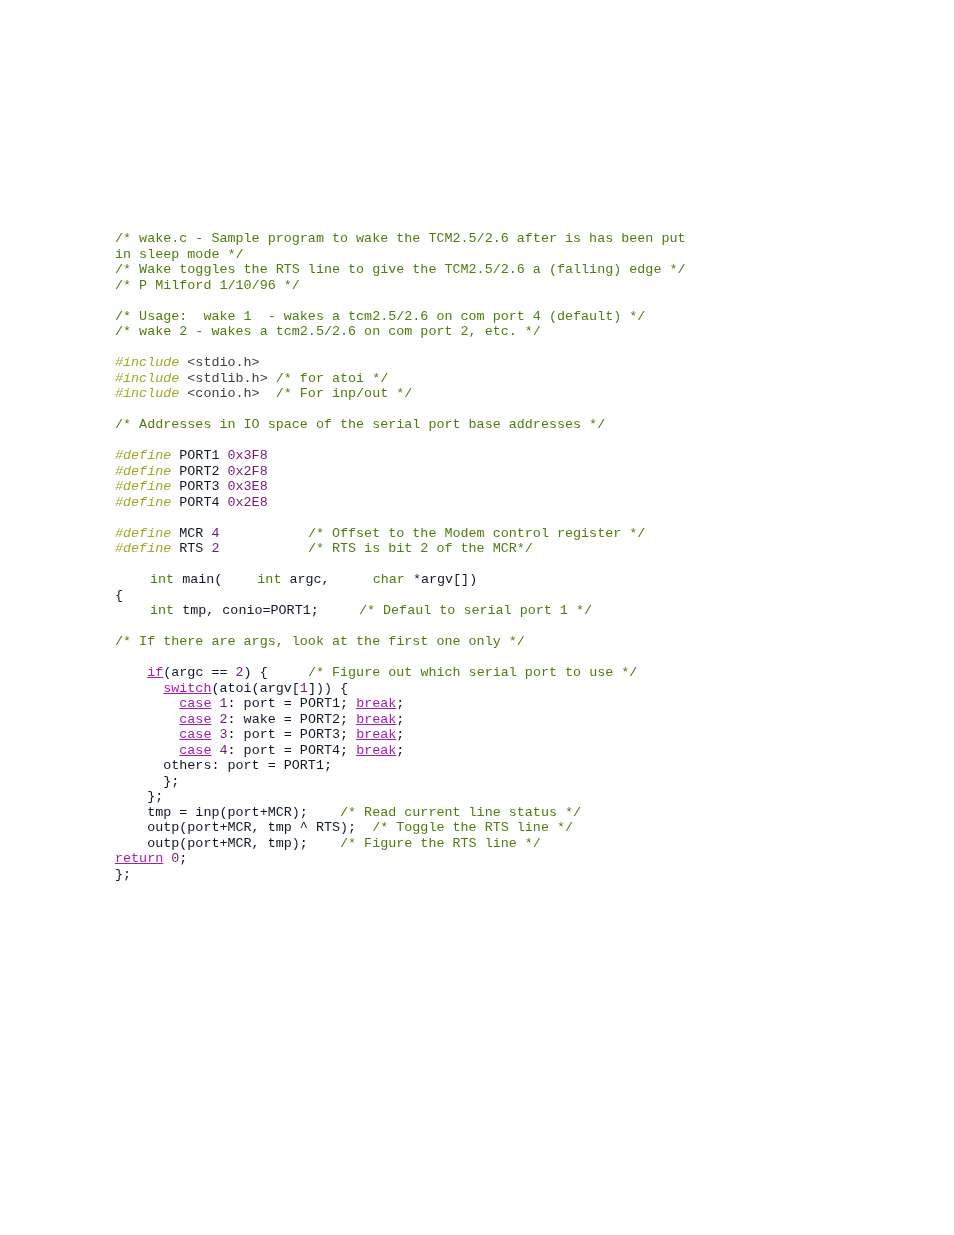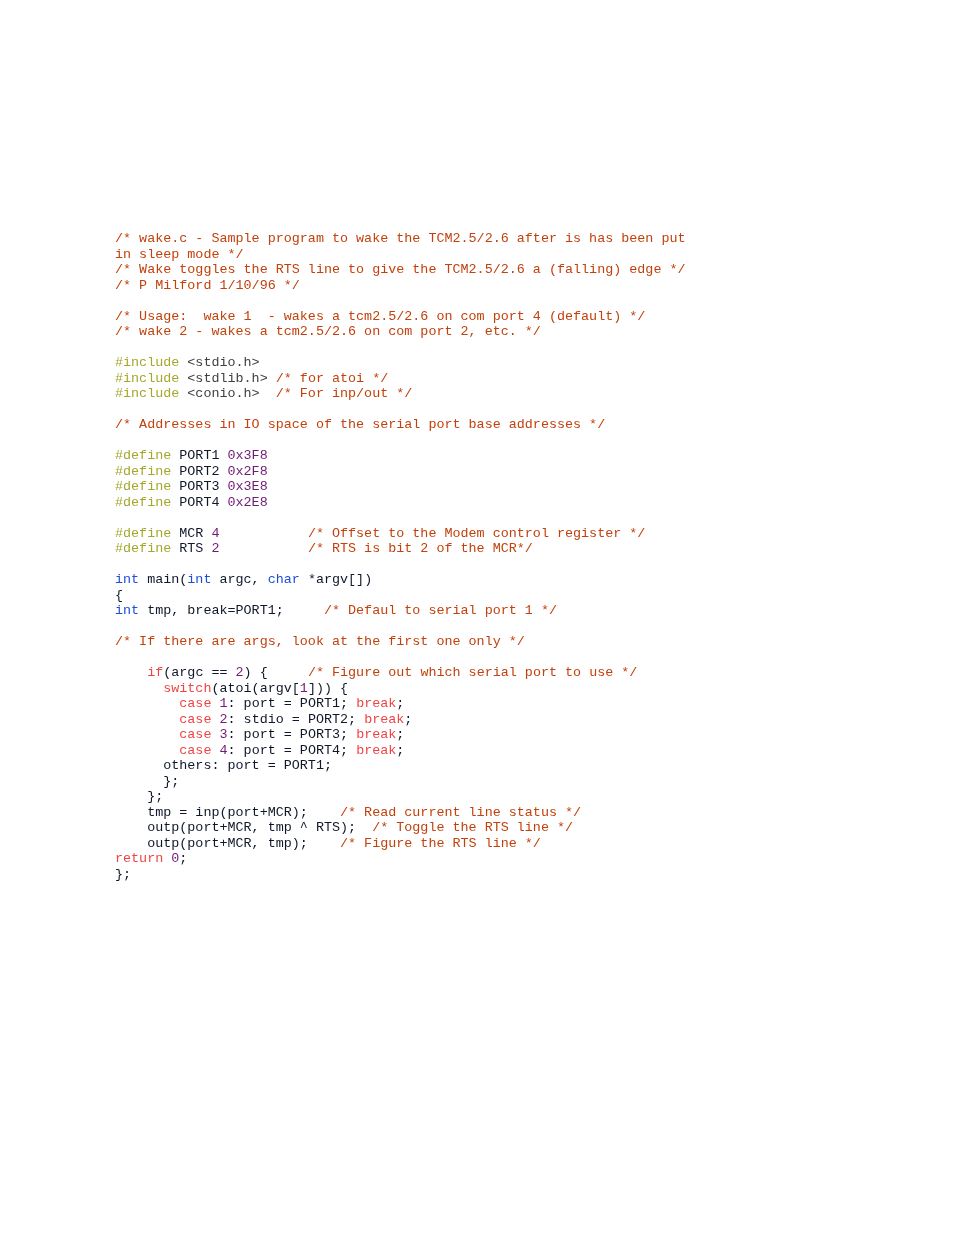--- a/index.html
+++ b/index.html
@@ -11,24 +11,24 @@
     width: 954px;
     height: 1235px;
     box-sizing: border-box;
     padding: 200px 115px 0 115px;
     font-family: "Courier New", Courier, monospace;
     font-size: 13.4px;
     line-height: 15.5px;
     white-space: pre;
     color: #000000;
   }
-  .comment   { color: #c2410c; } 
-  .keyword   { color: #ef4444; } 
-  .preproc   { color: #A5A729; } 
-  .type      { color: #1d4ed8; } 
+  .comment   { color: #4d7c0f; } 
+  .keyword   { color: #a21caf; text-decoration: underline; } 
+  .preproc   { color: #A5A729; font-style: italic; } 
+  .type      { color: #4d7c0f; margin-left: 35px; } 
   .string    { color: #404040; } 
   .number    { color: #701a75; } 
   .ident     { color: #0f172a; }
 </style>
 </head>
 <body>
 
 <div><span class="comment">/* wake.c - Sample program to wake the TCM2.5/2.6 after is has been put </span>
 <span class="comment">in sleep mode */</span>
 <span class="comment">/* Wake toggles the RTS line to give the TCM2.5/2.6 a (falling) edge */</span>
@@ -46,28 +46,28 @@
 <span class="preproc">#define</span><span class="ident"> PORT1 </span><span class="number">0x3F8</span>
 <span class="preproc">#define</span><span class="ident"> PORT2 </span><span class="number">0x2F8</span>
 <span class="preproc">#define</span><span class="ident"> PORT3 </span><span class="number">0x3E8</span>
 <span class="preproc">#define</span><span class="ident"> PORT4 </span><span class="number">0x2E8</span>
 
 <span class="preproc">#define</span><span class="ident"> MCR </span><span class="number">4           </span><span class="comment">/* Offset to the Modem control register */</span>
 <span class="preproc">#define</span><span class="ident"> RTS </span><span class="number">2           </span><span class="comment">/* RTS is bit 2 of the MCR*/</span>
 
 <span class="type">int</span><span class="ident"> main(</span><span class="type">int</span><span class="ident"> argc, </span><span class="type">char</span><span class="ident"> *argv[])</span>
 <span class="ident">{</span>
-<span class="type">int</span><span class="ident"> tmp, break=PORT1;     </span><span class="comment">/* Defaul to serial port 1 */</span>
+<span class="type">int</span><span class="ident"> tmp, conio=PORT1;     </span><span class="comment">/* Defaul to serial port 1 */</span>
 
 <span class="comment">/* If there are args, look at the first one only */</span>
 
 <span>    </span><span class="keyword">if</span><span class="ident">(argc == </span><span class="number">2</span><span class="ident">) {     </span><span class="comment">/* Figure out which serial port to use */</span>
 <span>      </span><span class="keyword">switch</span><span class="ident">(atoi(argv[</span><span class="number">1</span><span class="ident">])) {</span>
 <span>        </span><span class="keyword">case</span><span> </span><span class="number">1</span><span class="ident">: port = PORT1; </span><span class="keyword">break</span><span class="ident">;</span>
-<span>        </span><span class="keyword">case</span><span> </span><span class="number">2</span><span class="ident">: stdio = PORT2; </span><span class="keyword">break</span><span class="ident">;</span>
+<span>        </span><span class="keyword">case</span><span> </span><span class="number">2</span><span class="ident">: wake = PORT2; </span><span class="keyword">break</span><span class="ident">;</span>
 <span>        </span><span class="keyword">case</span><span> </span><span class="number">3</span><span class="ident">: port = PORT3; </span><span class="keyword">break</span><span class="ident">;</span>
 <span>        </span><span class="keyword">case</span><span> </span><span class="number">4</span><span class="ident">: port = PORT4; </span><span class="keyword">break</span><span class="ident">;</span>
 <span class="ident">      others: port = PORT1;</span>
 <span class="ident">      };</span>
 <span class="ident">    };</span>
 <span class="ident">    tmp = inp(port+MCR);    </span><span class="comment">/* Read current line status */</span>
 <span class="ident">    outp(port+MCR, tmp ^ RTS);  </span><span class="comment">/* Toggle the RTS line */</span>
 <span class="ident">    outp(port+MCR, tmp);    </span><span class="comment">/* Figure the RTS line */</span>
 <span class="keyword">return</span><span> </span><span class="number">0</span><span class="ident">;</span>
 <span class="ident">};</span></div>

